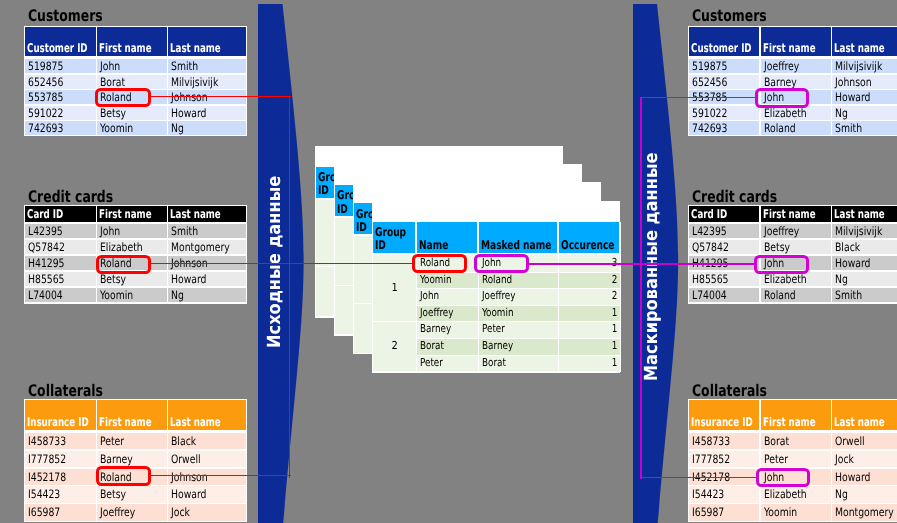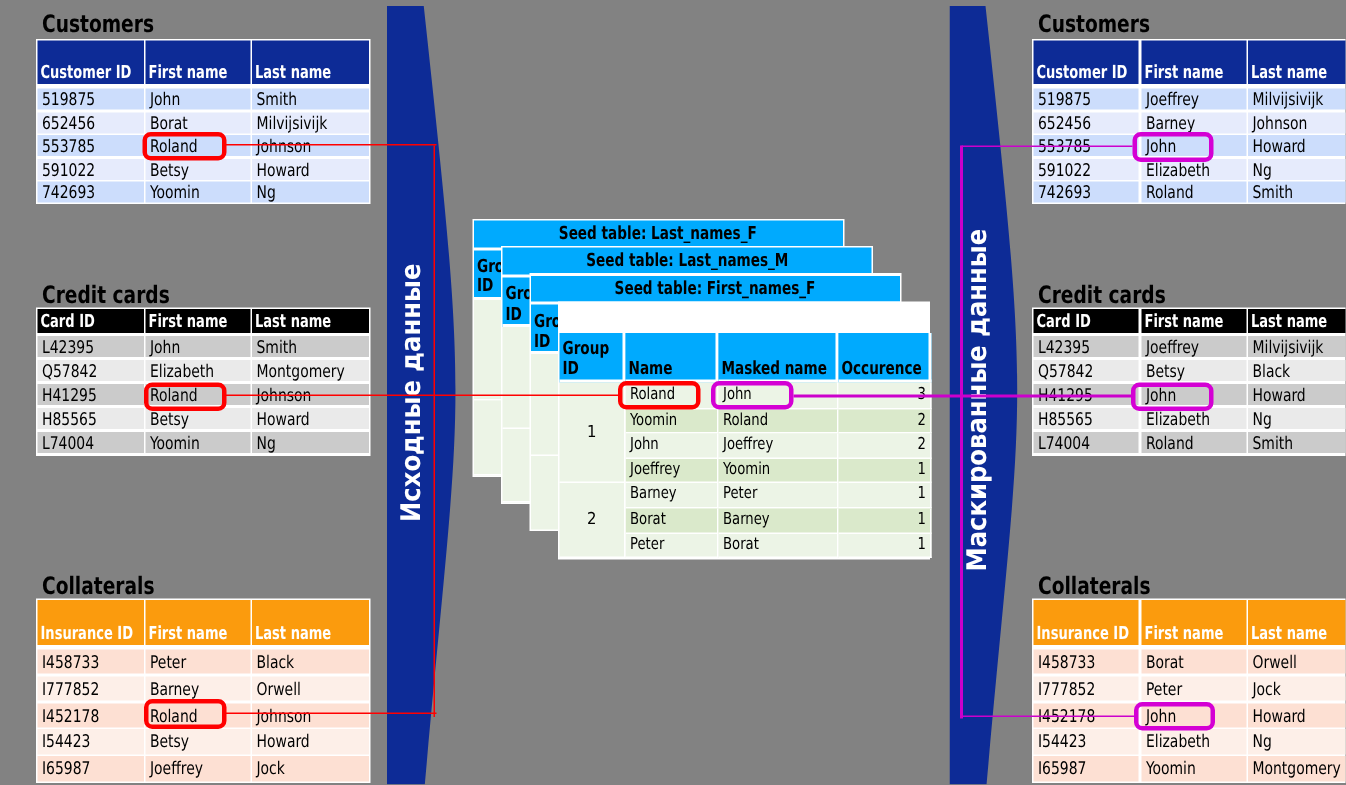--- a/index.html
+++ b/index.html
@@ -206,21 +206,20 @@
       </svg>
     </div>
     <div class="ribbon-label" style="left: 250px; top: 348px; transform-origin: 0px 0px; transform: rotate(-90deg);">Исходные данные</div>
     <div class="ribbon" style="left: 617px; top: 0px; width: 60px; height: 523px;">
       <svg width="60" height="523" viewBox="0 0 60 523">
         <path d="M0,4 L24,4 C55,290 49,250 24.7,523 L0,523 Z" fill="#0D2B96"></path>
       </svg>
     </div>
     <div class="ribbon-label" style="left: 627px; top: 381px; transform-origin: 0px 0px; transform: rotate(-90deg);">Маскированные данные</div>
     <div class="seed" style="left: 298.5px; top: 145.5px; width: 248.5px; height: 172.2px;">
-      <div class="seedtitle" style="position: absolute; left: 1.5px; top: 1.5px; width: 245.5px; height: 17.5px; line-height: 17.5px;"><span style="display: inline-block; transform: scaleX(0.84);">Seed table: Last_names_F</span></div>
       <div class="scell sh" style="left: 1.5px; top: 21px; width: 43.5px; height: 33px; padding: 0px 2px; box-sizing: border-box; border-right: 2px solid rgb(255, 255, 255); border-bottom: 2px solid rgb(255, 255, 255); white-space: normal; line-height: 13.3px; display: flex; align-items: flex-end;">
         <span style="display: inline-block; transform: scaleX(0.84); transform-origin: left bottom;">Group ID</span>
       </div>
       <div class="scell sh" style="left: 45px; top: 21px; width: 62.5px; height: 33px; padding: 0px 2px; box-sizing: border-box; border-right: 2px solid rgb(255, 255, 255); border-bottom: 2px solid rgb(255, 255, 255); white-space: nowrap; line-height: 13.3px; display: flex; align-items: flex-end;">
         <span style="display: inline-block; transform: scaleX(0.84); transform-origin: left bottom;">Name</span>
       </div>
       <div class="scell sh" style="left: 107.5px; top: 21px; width: 79.5px; height: 33px; padding: 0px 2px; box-sizing: border-box; border-right: 2px solid rgb(255, 255, 255); border-bottom: 2px solid rgb(255, 255, 255); white-space: nowrap; line-height: 13.3px; display: flex; align-items: flex-end;">
         <span style="display: inline-block; transform: scaleX(0.84); transform-origin: left bottom;">Masked name</span>
       </div>
       <div class="scell sh" style="left: 187px; top: 21px; width: 62px; height: 33px; padding: 0px 2px; box-sizing: border-box; border-right: 2px solid rgb(255, 255, 255); border-bottom: 2px solid rgb(255, 255, 255); white-space: nowrap; line-height: 13.3px; display: flex; align-items: flex-end;">
@@ -244,21 +243,20 @@
       <div class="scell" style="left: 45px; top: 138.4px; width: 62.5px; height: 16.6px; line-height: 14.6px; background: rgb(218, 233, 203); padding: 0px 3px; box-sizing: border-box; border-right: 1.5px solid rgb(255, 255, 255); border-bottom: 1.5px solid rgb(255, 255, 255); text-align: left;"><span style="display: inline-block; transform: scaleX(0.89); transform-origin: left center;">Borat</span></div>
       <div class="scell" style="left: 107.5px; top: 138.4px; width: 79.5px; height: 16.6px; line-height: 14.6px; background: rgb(218, 233, 203); padding: 0px 3px; box-sizing: border-box; border-right: 1.5px solid rgb(255, 255, 255); border-bottom: 1.5px solid rgb(255, 255, 255); text-align: left;"><span style="display: inline-block; transform: scaleX(0.89); transform-origin: left center;">Barney</span></div>
       <div class="scell" style="left: 187px; top: 138.4px; width: 62px; height: 16.6px; line-height: 14.6px; background: rgb(218, 233, 203); padding: 0px 3px; box-sizing: border-box; border-right: 1.5px solid rgb(255, 255, 255); border-bottom: 1.5px solid rgb(255, 255, 255); text-align: right;"><span style="display: inline-block; transform: scaleX(0.89); transform-origin: right center;">1</span></div>
       <div class="scell" style="left: 45px; top: 155px; width: 62.5px; height: 16.6px; line-height: 14.6px; background: rgb(236, 244, 230); padding: 0px 3px; box-sizing: border-box; border-right: 1.5px solid rgb(255, 255, 255); border-bottom: 1.5px solid rgb(255, 255, 255); text-align: left;"><span style="display: inline-block; transform: scaleX(0.89); transform-origin: left center;">Peter</span></div>
       <div class="scell" style="left: 107.5px; top: 155px; width: 79.5px; height: 16.6px; line-height: 14.6px; background: rgb(236, 244, 230); padding: 0px 3px; box-sizing: border-box; border-right: 1.5px solid rgb(255, 255, 255); border-bottom: 1.5px solid rgb(255, 255, 255); text-align: left;"><span style="display: inline-block; transform: scaleX(0.89); transform-origin: left center;">Borat</span></div>
       <div class="scell" style="left: 187px; top: 155px; width: 62px; height: 16.6px; line-height: 14.6px; background: rgb(236, 244, 230); padding: 0px 3px; box-sizing: border-box; border-right: 1.5px solid rgb(255, 255, 255); border-bottom: 1.5px solid rgb(255, 255, 255); text-align: right;"><span style="display: inline-block; transform: scaleX(0.89); transform-origin: right center;">1</span></div>
       <div class="scell" style="left: 1.5px; top: 54px; width: 43.5px; height: 67.8px; line-height: 65.8px; background: rgb(236, 244, 230); text-align: center; box-sizing: border-box; border-right: 1.5px solid rgb(255, 255, 255); border-bottom: 1.5px solid rgb(255, 255, 255);">1</div>
       <div class="scell" style="left: 1.5px; top: 121.8px; width: 43.5px; height: 49.8px; line-height: 47.8px; background: rgb(236, 244, 230); text-align: center; box-sizing: border-box; border-right: 1.5px solid rgb(255, 255, 255); border-bottom: 1.5px solid rgb(255, 255, 255);">2</div>
     </div>
     <div class="seed" style="left: 317.6px; top: 163.85px; width: 248.5px; height: 172.2px;">
-      <div class="seedtitle" style="position: absolute; left: 1.5px; top: 1.5px; width: 245.5px; height: 17.5px; line-height: 17.5px;"><span style="display: inline-block; transform: scaleX(0.84);">Seed table: Last_names_M</span></div>
       <div class="scell sh" style="left: 1.5px; top: 21px; width: 43.5px; height: 33px; padding: 0px 2px; box-sizing: border-box; border-right: 2px solid rgb(255, 255, 255); border-bottom: 2px solid rgb(255, 255, 255); white-space: normal; line-height: 13.3px; display: flex; align-items: flex-end;">
         <span style="display: inline-block; transform: scaleX(0.84); transform-origin: left bottom;">Group ID</span>
       </div>
       <div class="scell sh" style="left: 45px; top: 21px; width: 62.5px; height: 33px; padding: 0px 2px; box-sizing: border-box; border-right: 2px solid rgb(255, 255, 255); border-bottom: 2px solid rgb(255, 255, 255); white-space: nowrap; line-height: 13.3px; display: flex; align-items: flex-end;">
         <span style="display: inline-block; transform: scaleX(0.84); transform-origin: left bottom;">Name</span>
       </div>
       <div class="scell sh" style="left: 107.5px; top: 21px; width: 79.5px; height: 33px; padding: 0px 2px; box-sizing: border-box; border-right: 2px solid rgb(255, 255, 255); border-bottom: 2px solid rgb(255, 255, 255); white-space: nowrap; line-height: 13.3px; display: flex; align-items: flex-end;">
         <span style="display: inline-block; transform: scaleX(0.84); transform-origin: left bottom;">Masked name</span>
       </div>
       <div class="scell sh" style="left: 187px; top: 21px; width: 62px; height: 33px; padding: 0px 2px; box-sizing: border-box; border-right: 2px solid rgb(255, 255, 255); border-bottom: 2px solid rgb(255, 255, 255); white-space: nowrap; line-height: 13.3px; display: flex; align-items: flex-end;">
@@ -282,21 +280,20 @@
       <div class="scell" style="left: 45px; top: 138.4px; width: 62.5px; height: 16.6px; line-height: 14.6px; background: rgb(218, 233, 203); padding: 0px 3px; box-sizing: border-box; border-right: 1.5px solid rgb(255, 255, 255); border-bottom: 1.5px solid rgb(255, 255, 255); text-align: left;"><span style="display: inline-block; transform: scaleX(0.89); transform-origin: left center;">Borat</span></div>
       <div class="scell" style="left: 107.5px; top: 138.4px; width: 79.5px; height: 16.6px; line-height: 14.6px; background: rgb(218, 233, 203); padding: 0px 3px; box-sizing: border-box; border-right: 1.5px solid rgb(255, 255, 255); border-bottom: 1.5px solid rgb(255, 255, 255); text-align: left;"><span style="display: inline-block; transform: scaleX(0.89); transform-origin: left center;">Barney</span></div>
       <div class="scell" style="left: 187px; top: 138.4px; width: 62px; height: 16.6px; line-height: 14.6px; background: rgb(218, 233, 203); padding: 0px 3px; box-sizing: border-box; border-right: 1.5px solid rgb(255, 255, 255); border-bottom: 1.5px solid rgb(255, 255, 255); text-align: right;"><span style="display: inline-block; transform: scaleX(0.89); transform-origin: right center;">1</span></div>
       <div class="scell" style="left: 45px; top: 155px; width: 62.5px; height: 16.6px; line-height: 14.6px; background: rgb(236, 244, 230); padding: 0px 3px; box-sizing: border-box; border-right: 1.5px solid rgb(255, 255, 255); border-bottom: 1.5px solid rgb(255, 255, 255); text-align: left;"><span style="display: inline-block; transform: scaleX(0.89); transform-origin: left center;">Peter</span></div>
       <div class="scell" style="left: 107.5px; top: 155px; width: 79.5px; height: 16.6px; line-height: 14.6px; background: rgb(236, 244, 230); padding: 0px 3px; box-sizing: border-box; border-right: 1.5px solid rgb(255, 255, 255); border-bottom: 1.5px solid rgb(255, 255, 255); text-align: left;"><span style="display: inline-block; transform: scaleX(0.89); transform-origin: left center;">Borat</span></div>
       <div class="scell" style="left: 187px; top: 155px; width: 62px; height: 16.6px; line-height: 14.6px; background: rgb(236, 244, 230); padding: 0px 3px; box-sizing: border-box; border-right: 1.5px solid rgb(255, 255, 255); border-bottom: 1.5px solid rgb(255, 255, 255); text-align: right;"><span style="display: inline-block; transform: scaleX(0.89); transform-origin: right center;">1</span></div>
       <div class="scell" style="left: 1.5px; top: 54px; width: 43.5px; height: 67.8px; line-height: 65.8px; background: rgb(236, 244, 230); text-align: center; box-sizing: border-box; border-right: 1.5px solid rgb(255, 255, 255); border-bottom: 1.5px solid rgb(255, 255, 255);">1</div>
       <div class="scell" style="left: 1.5px; top: 121.8px; width: 43.5px; height: 49.8px; line-height: 47.8px; background: rgb(236, 244, 230); text-align: center; box-sizing: border-box; border-right: 1.5px solid rgb(255, 255, 255); border-bottom: 1.5px solid rgb(255, 255, 255);">2</div>
     </div>
     <div class="seed" style="left: 336.7px; top: 182.2px; width: 248.5px; height: 172.2px;">
-      <div class="seedtitle" style="position: absolute; left: 1.5px; top: 1.5px; width: 245.5px; height: 17.5px; line-height: 17.5px;"><span style="display: inline-block; transform: scaleX(0.84);">Seed table: First_names_F</span></div>
       <div class="scell sh" style="left: 1.5px; top: 21px; width: 43.5px; height: 33px; padding: 0px 2px; box-sizing: border-box; border-right: 2px solid rgb(255, 255, 255); border-bottom: 2px solid rgb(255, 255, 255); white-space: normal; line-height: 13.3px; display: flex; align-items: flex-end;">
         <span style="display: inline-block; transform: scaleX(0.84); transform-origin: left bottom;">Group ID</span>
       </div>
       <div class="scell sh" style="left: 45px; top: 21px; width: 62.5px; height: 33px; padding: 0px 2px; box-sizing: border-box; border-right: 2px solid rgb(255, 255, 255); border-bottom: 2px solid rgb(255, 255, 255); white-space: nowrap; line-height: 13.3px; display: flex; align-items: flex-end;">
         <span style="display: inline-block; transform: scaleX(0.84); transform-origin: left bottom;">Name</span>
       </div>
       <div class="scell sh" style="left: 107.5px; top: 21px; width: 79.5px; height: 33px; padding: 0px 2px; box-sizing: border-box; border-right: 2px solid rgb(255, 255, 255); border-bottom: 2px solid rgb(255, 255, 255); white-space: nowrap; line-height: 13.3px; display: flex; align-items: flex-end;">
         <span style="display: inline-block; transform: scaleX(0.84); transform-origin: left bottom;">Masked name</span>
       </div>
       <div class="scell sh" style="left: 187px; top: 21px; width: 62px; height: 33px; padding: 0px 2px; box-sizing: border-box; border-right: 2px solid rgb(255, 255, 255); border-bottom: 2px solid rgb(255, 255, 255); white-space: nowrap; line-height: 13.3px; display: flex; align-items: flex-end;">

